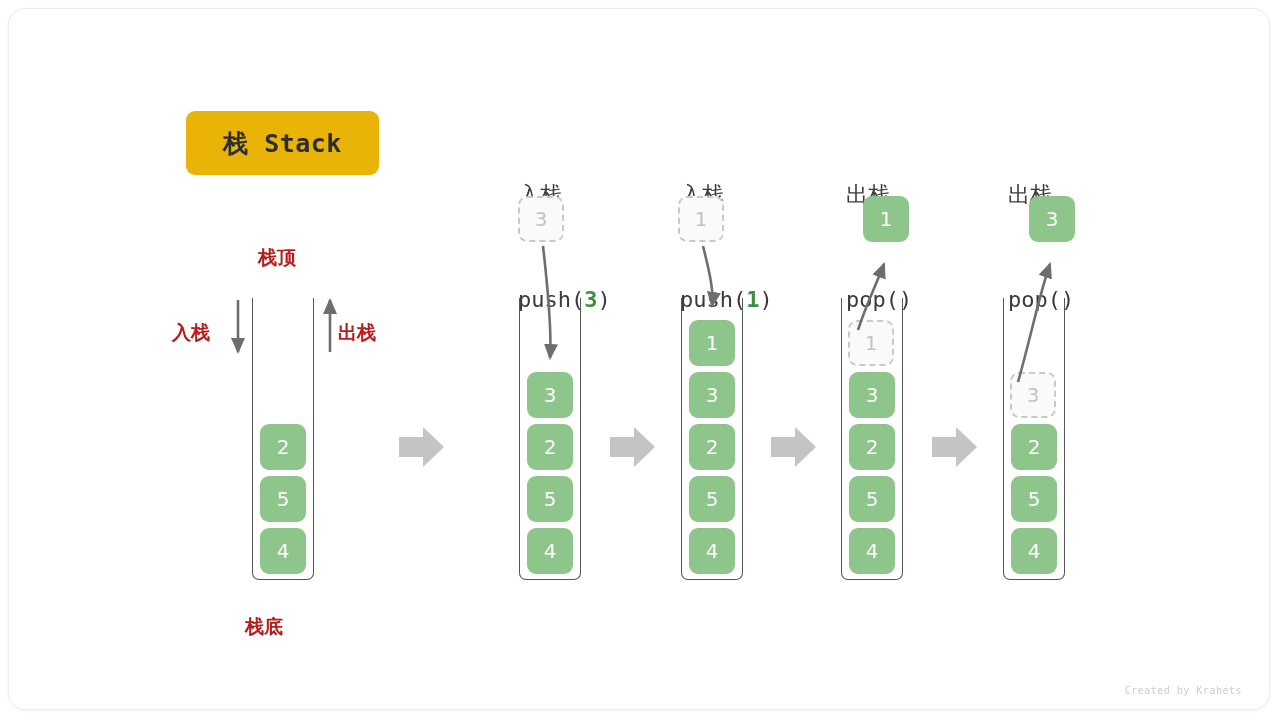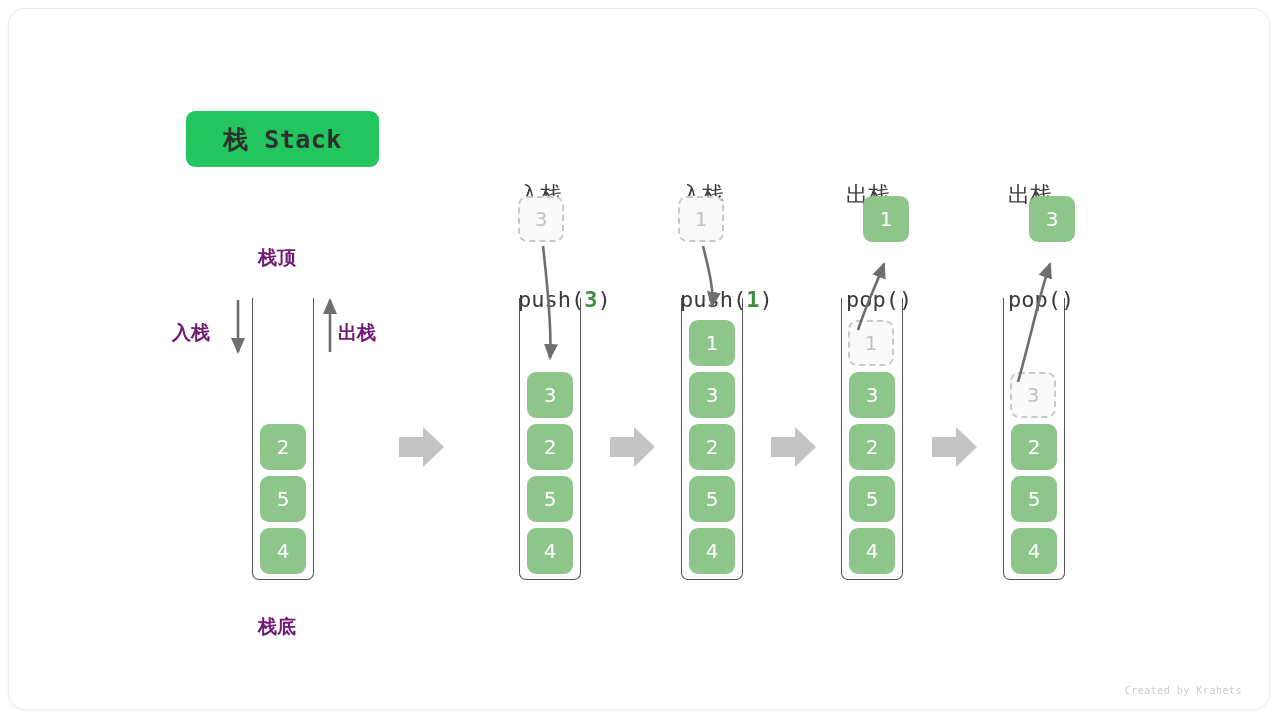--- a/index.html
+++ b/index.html
@@ -27,22 +27,22 @@
     box-shadow: 0 0 0 1px #ececec, 0 1px 5px rgba(0,0,0,0.06);
     box-sizing: border-box;
   }
   .abs { position: absolute; }
 
   
   .title-chip {
     left: 186px;
     top: 111px;
     width: 193px;
-    height: 56px;
-    background: #22c55e;
+    height: 64px;
+    background: #eab308;
     border-radius: 9px;
     display: flex;
     align-items: center;
     justify-content: center;
   }
   .title-chip .t {
     font-family: "DejaVu Sans Mono", "Liberation Mono", monospace;
     font-size: 25px;
     font-weight: bold;
     color: #2e2e2e;
@@ -98,21 +98,21 @@
     background: #fafafa;
     color: #c2c2c2;
     border: 2px dashed #c9c9c9;
   }
 
   
   .label {
     font-family: Liberation Sans, sans-serif;
     font-size: 19px;
     font-weight: bold;
-    color: #701a75;
+    color: #b91c1c;
     white-space: nowrap;
   }
 
   
   .ovl {
     position: absolute;
     left: 0; top: 0;
     width: 1280px; height: 720px;
     pointer-events: none;
   }
@@ -132,21 +132,21 @@
 <body>
 
 <div id="canvas">
   <div class="card"></div>
 
   <div class="abs title-chip">
     <span class="t">栈 Stack</span>
   </div>
 
   <div class="abs label" style="left:258px; top:245px;">栈顶</div>
-  <div class="abs label" style="left:258px; top:614px;">栈底</div>
+  <div class="abs label" style="left:245px; top:614px;">栈底</div>
   <div class="abs label" style="left:172px; top:320px;">入栈</div>
   <div class="abs label" style="left:338px; top:320px;">出栈</div>
 
   <div class="abs col-head" style="left:518px; top:107px;">
     <div><span class="cn">入栈</span></div>
     <div><span>push(</span><span class="arg">3</span><span>)</span></div>
   </div>
 
   <div class="abs col-head" style="left:680px; top:107px;">
     <div><span class="cn">入栈</span></div>

